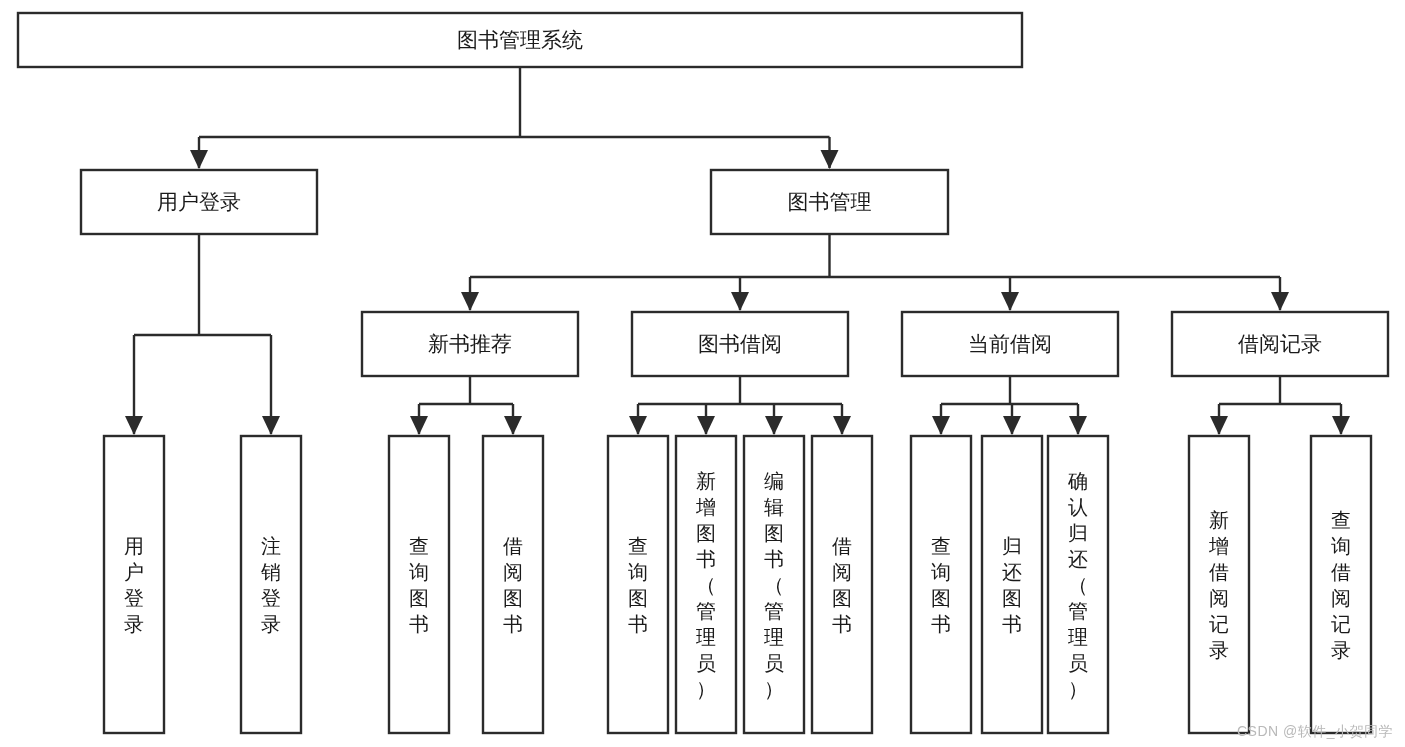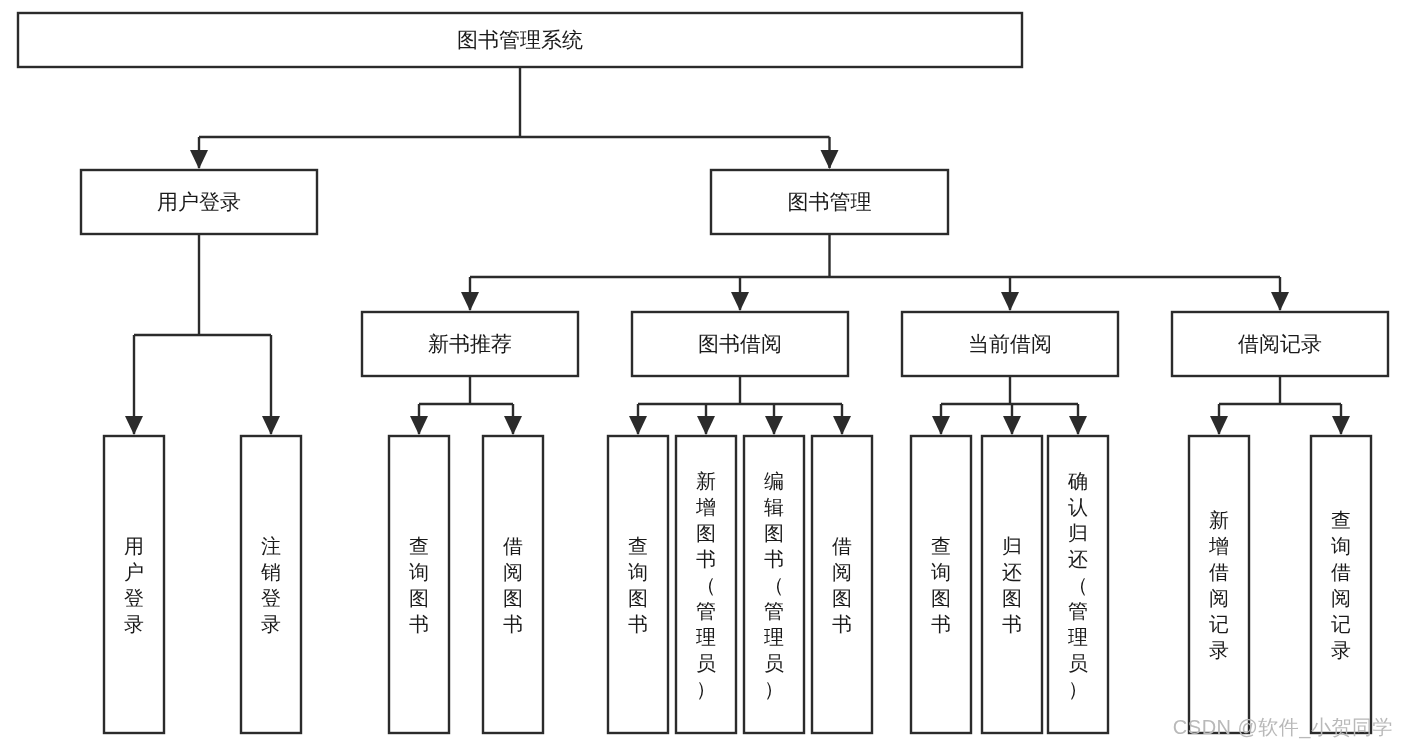--- a/index.html
+++ b/index.html
@@ -53,21 +53,21 @@
     font-family: "Liberation Sans", "DejaVu Sans", sans-serif;
     font-size: 20px;
     fill: #1a1a1a;
     text-anchor: middle;
   }
   .watermark-text {
     position: absolute;
     right: 12px;
     bottom: 6px;
     font-family: "Liberation Sans", "DejaVu Sans", sans-serif;
-    font-size: 20px;
+    font-size: 14px;
     color: #b9b9b9;
     letter-spacing: 0.5px;
     white-space: nowrap;
     user-select: none;
   }
 </style>
 </head>
 <body>
 
 <div id="diagram-root">

